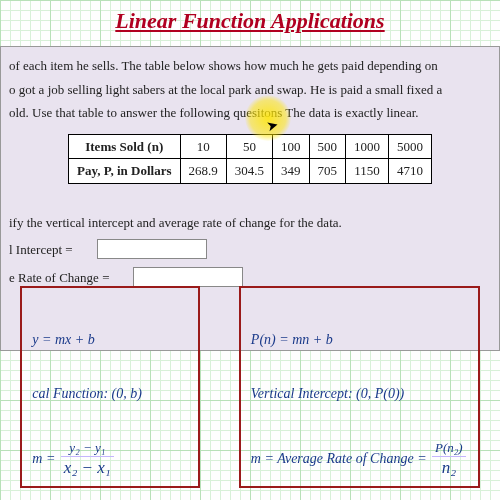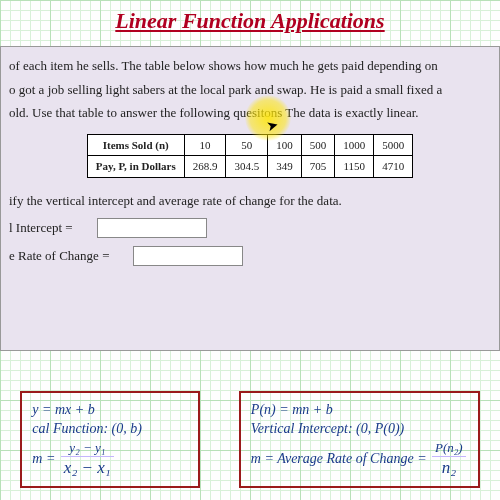--- a/index.html
+++ b/index.html
@@ -61,23 +61,23 @@
   .cursor {
     position: absolute;
     top: 70px; left: 266px;
     font-size: 14px;
     z-index: 6;
     color: #000;
     transform: rotate(-15deg);
   }
   table.data {
     border-collapse: collapse;
-    margin: 12px auto 14px auto;
+    margin: 12px auto 30px auto;
     background: #fff;
-    font-size: 11px;
+    font-size: 13px;
   }
   table.data th, table.data td {
     border: 1px solid #000;
     padding: 3px 8px;
     text-align: center;
     font-weight: normal;
   }
   table.data th { font-weight: bold; background: #fff; }
   .sub-q { margin-top: 8px; margin-bottom: 10px; }
   .field-row { margin: 8px 0; display: flex; align-items: center; gap: 24px; }
@@ -104,21 +104,21 @@
     border: 2px solid #9a1a1a;
     background: rgba(255,255,255,0.0);
     padding: 8px 10px 6px 10px;
     font-family: "Cambria Math", "Times New Roman", serif;
     font-style: italic;
     color: #1a3a8a;
     font-size: 14px;
     line-height: 1.35;
     min-width: 180px;
   }
-  .formula-box .line { white-space: nowrap; }
+  .formula-box .line { white-space: nowrap; margin-top: 35px; }
   .frac {
     display: inline-block;
     text-align: center;
     vertical-align: middle;
     margin: 0 2px;
   }
   .frac .num { display: block; border-bottom: 1px solid #c4b5fd; padding: 0 3px; font-size: 13px;}
   .frac .den { display: block; padding: 0 3px; font-size: 17px;}
 </style>
 </head>

